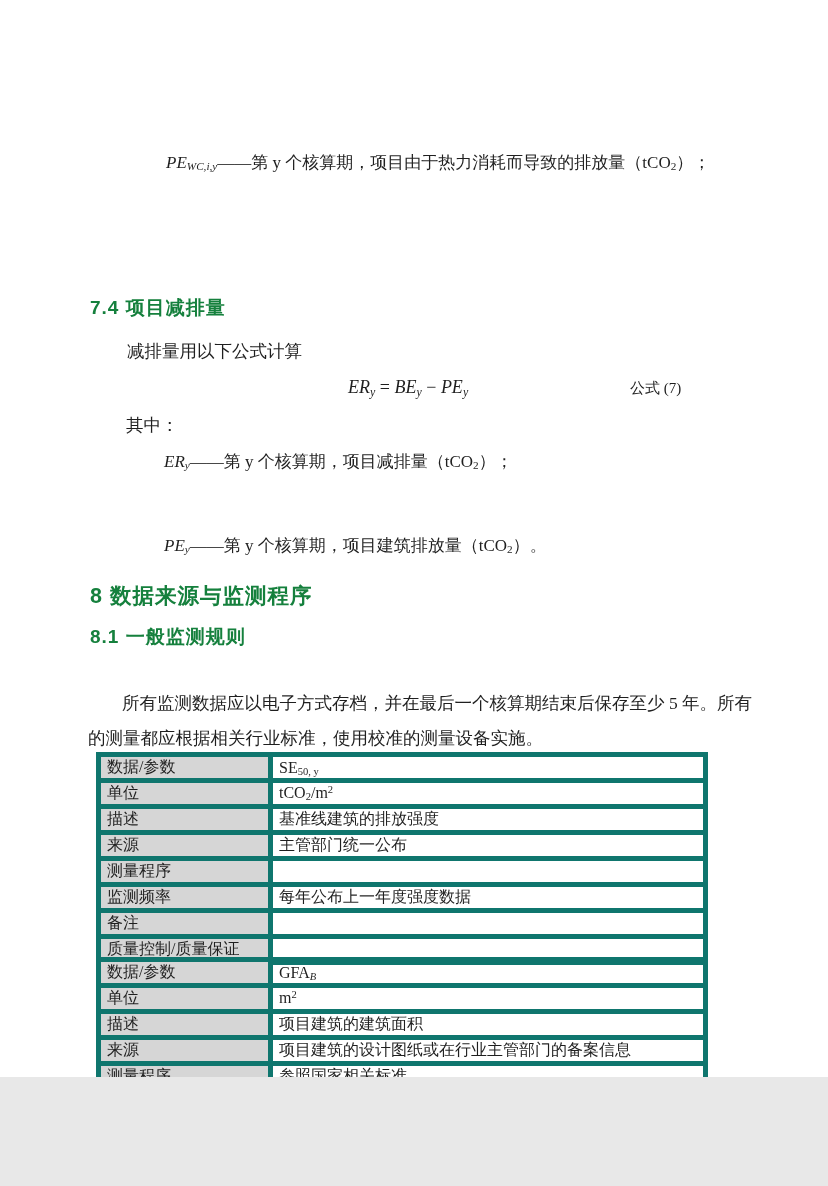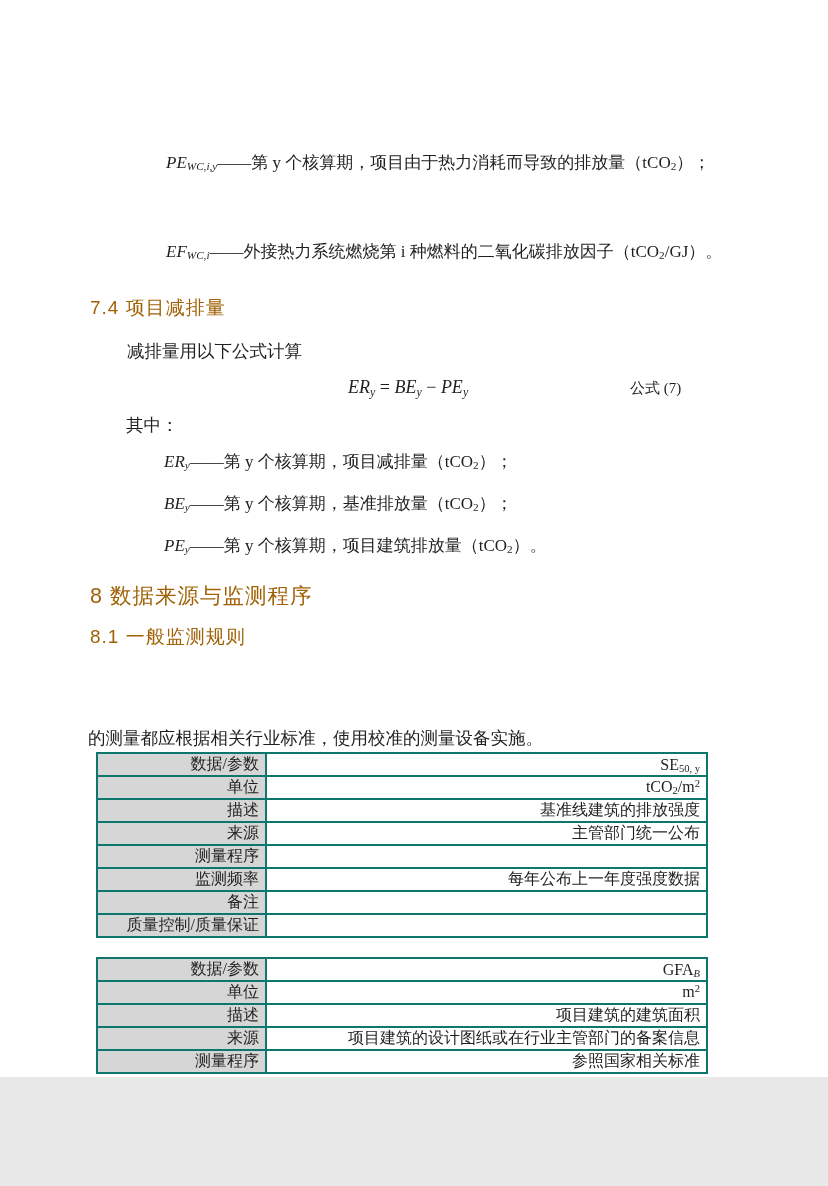--- a/index.html
+++ b/index.html
@@ -19,74 +19,73 @@
   .seg-v{font-style:italic;}
   .seg-sub{font-style:italic;font-size:66%;vertical-align:-18%;}
   .seg-subn{font-style:normal;font-size:66%;vertical-align:-18%;}
   .seg-sup{font-style:normal;font-size:66%;vertical-align:48%;}
   .seg-n{font-style:normal;}
 
   .def-line{font-size:17px;}
   .body-text{font-size:17.5px;}
   .heading{
     font-family:"Liberation Sans","DejaVu Sans",sans-serif;
-    font-weight:normal;color:#a16207;
+    font-weight:bold;color:#15803d;
   }
   .h-sub{font-size:19px;letter-spacing:1px;}
   .h-main{font-size:21.5px;letter-spacing:1px;}
 
   .formula-var{font-size:18px;}
   .formula-tag{font-size:15px;}
 
   .param-table{
     border-collapse:collapse;
     table-layout:fixed;
     width:612px;
     font-size:16px;
   }
   .param-table th,.param-table td{
-    border:2px solid #0f766e;
+    border:5px solid #0f766e;
     height:20.5px;
     padding:0 6px;
-    text-align:right;
+    text-align:left;
     font-weight:normal;
     white-space:nowrap;
     overflow:hidden;
   }
   .param-table th{
     width:155px;
     background:#d6d6d6;
   }
   .footer-num{font-size:17px;letter-spacing:2px;}
 </style>
 </head>
 <body>
 
 <div class="page">
 
   <div class="abs def-line" style="top:151px;left:166px;"><span class="seg-v">PE</span><span class="seg-sub">WC,i,y</span><span class="seg-n">——第 y 个核算期，项目由于热力消耗而导致的排放量（tCO</span><span class="seg-subn">2</span><span class="seg-n">）；</span></div>
-  <div class="abs def-line" style="top:240px;left:166px;"><span class="seg-v">EF</span><span class="seg-sub">WC,i</span><span class="seg-n">——外接热力系统燃烧第 i 种燃料的二氧化碳排放因子（tCO</span><span class="seg-subn">2</span><span class="seg-n">/GJ）。</span></div>
 
   <div class="abs heading h-sub" style="top:295px;left:90px;">7.4 项目减排量</div>
 
   <div class="abs body-text" style="top:339px;left:127px;">减排量用以下公式计算</div>
 
   <div class="abs formula-var" style="top:377px;left:348px;"><span class="seg-v">ER</span><span class="seg-sub">y</span><span class="seg-n"> = </span><span class="seg-v">BE</span><span class="seg-sub">y</span><span class="seg-n"> − </span><span class="seg-v">PE</span><span class="seg-sub">y</span></div>
   <div class="abs formula-tag" style="top:379px;left:630px;">公式 (7)</div>
 
   <div class="abs body-text" style="top:413px;left:126px;">其中：</div>
 
   <div class="abs def-line" style="top:450px;left:164px;"><span class="seg-v">ER</span><span class="seg-sub">y</span><span class="seg-n">——第 y 个核算期，项目减排量（tCO</span><span class="seg-subn">2</span><span class="seg-n">）；</span></div>
-  <div class="abs def-line" style="top:492px;left:164px;"><span class="seg-v">BE</span><span class="seg-sub">y</span><span class="seg-n">——第 y 个核算期，基准排放量（tCO</span><span class="seg-subn">2</span><span class="seg-n">）；</span></div>
   <div class="abs def-line" style="top:534px;left:164px;"><span class="seg-v">PE</span><span class="seg-sub">y</span><span class="seg-n">——第 y 个核算期，项目建筑排放量（tCO</span><span class="seg-subn">2</span><span class="seg-n">）。</span></div>
 
   <div class="abs heading h-main" style="top:581px;left:90px;">8 数据来源与监测程序</div>
 
   <div class="abs heading h-sub" style="top:624px;left:90px;">8.1 一般监测规则</div>
 
+  <div class="abs body-text" style="top:691px;left:122px;">所有监测数据应以电子方式存档，并在最后一个核算期结束后保存至少 5 年。所有</div>
   <div class="abs body-text" style="top:726px;left:88px;">的测量都应根据相关行业标准，使用校准的测量设备实施。</div>
 
   <table class="param-table abs" style="top:752px;left:96px;">
     <tbody>
       <tr>
         <th>数据/参数</th>
         <td><span class="seg-n">SE</span><span class="seg-subn">50, y</span></td>
       </tr>
       <tr>
         <th>单位</th>

